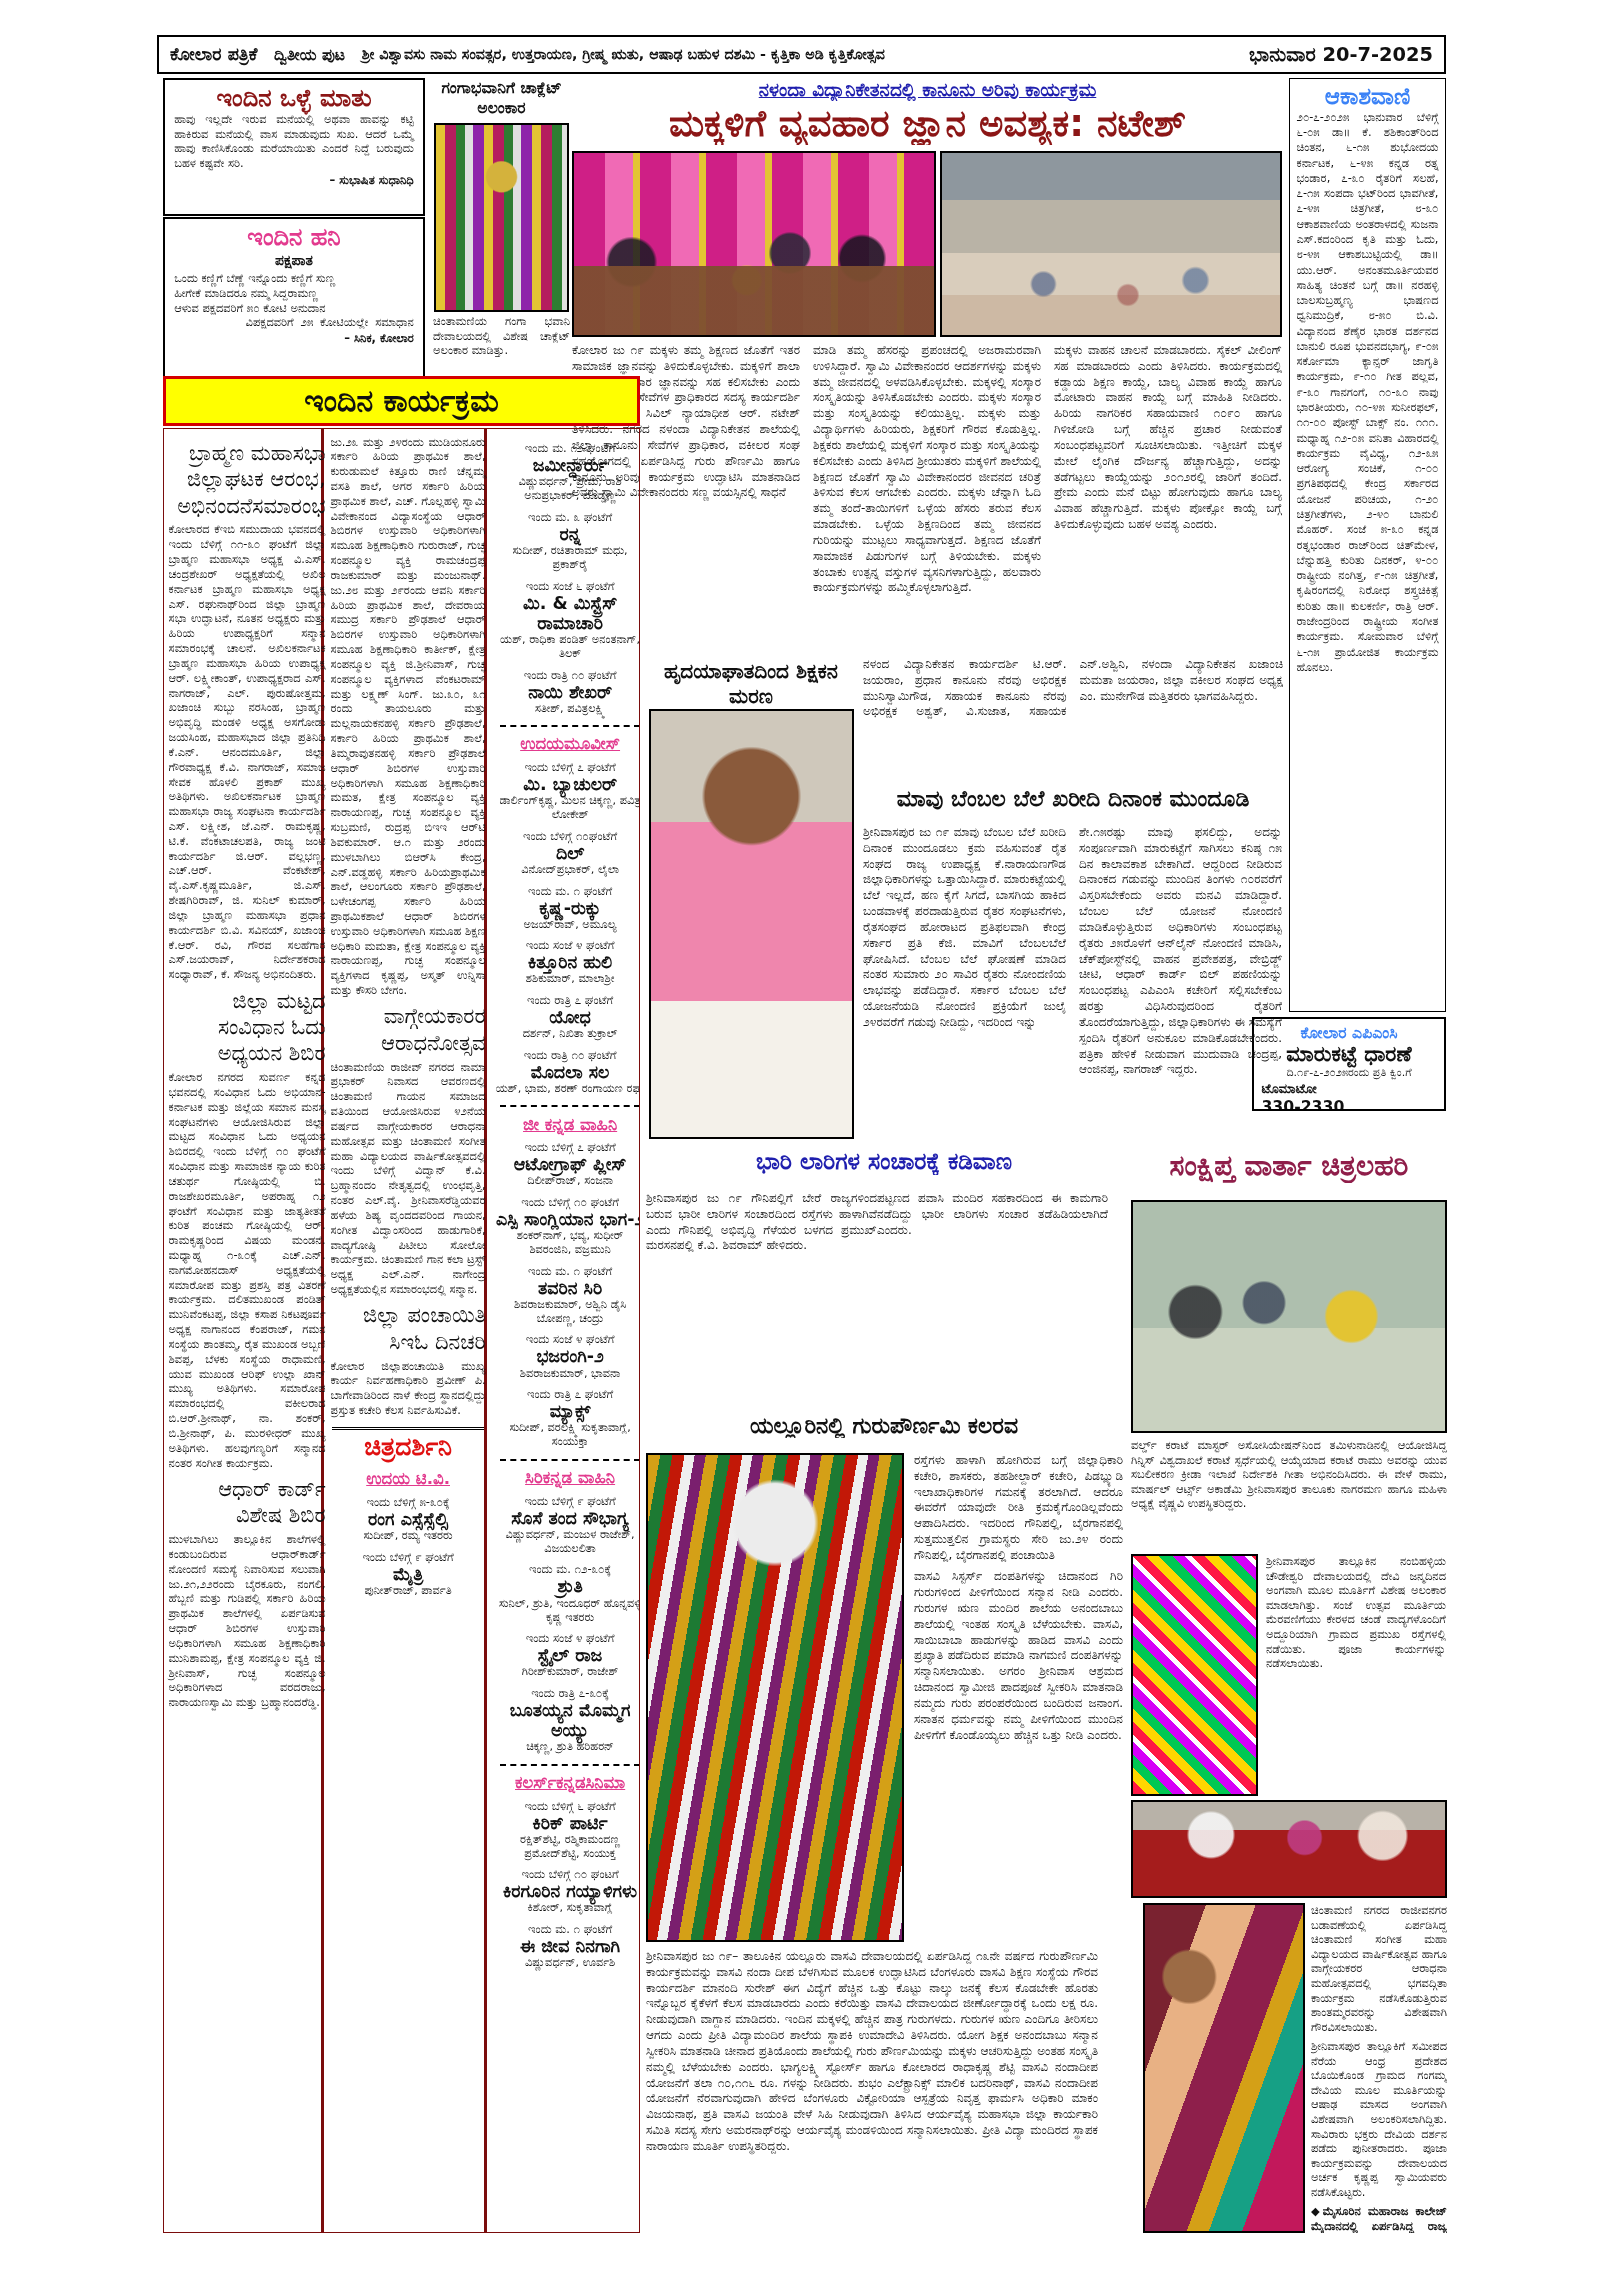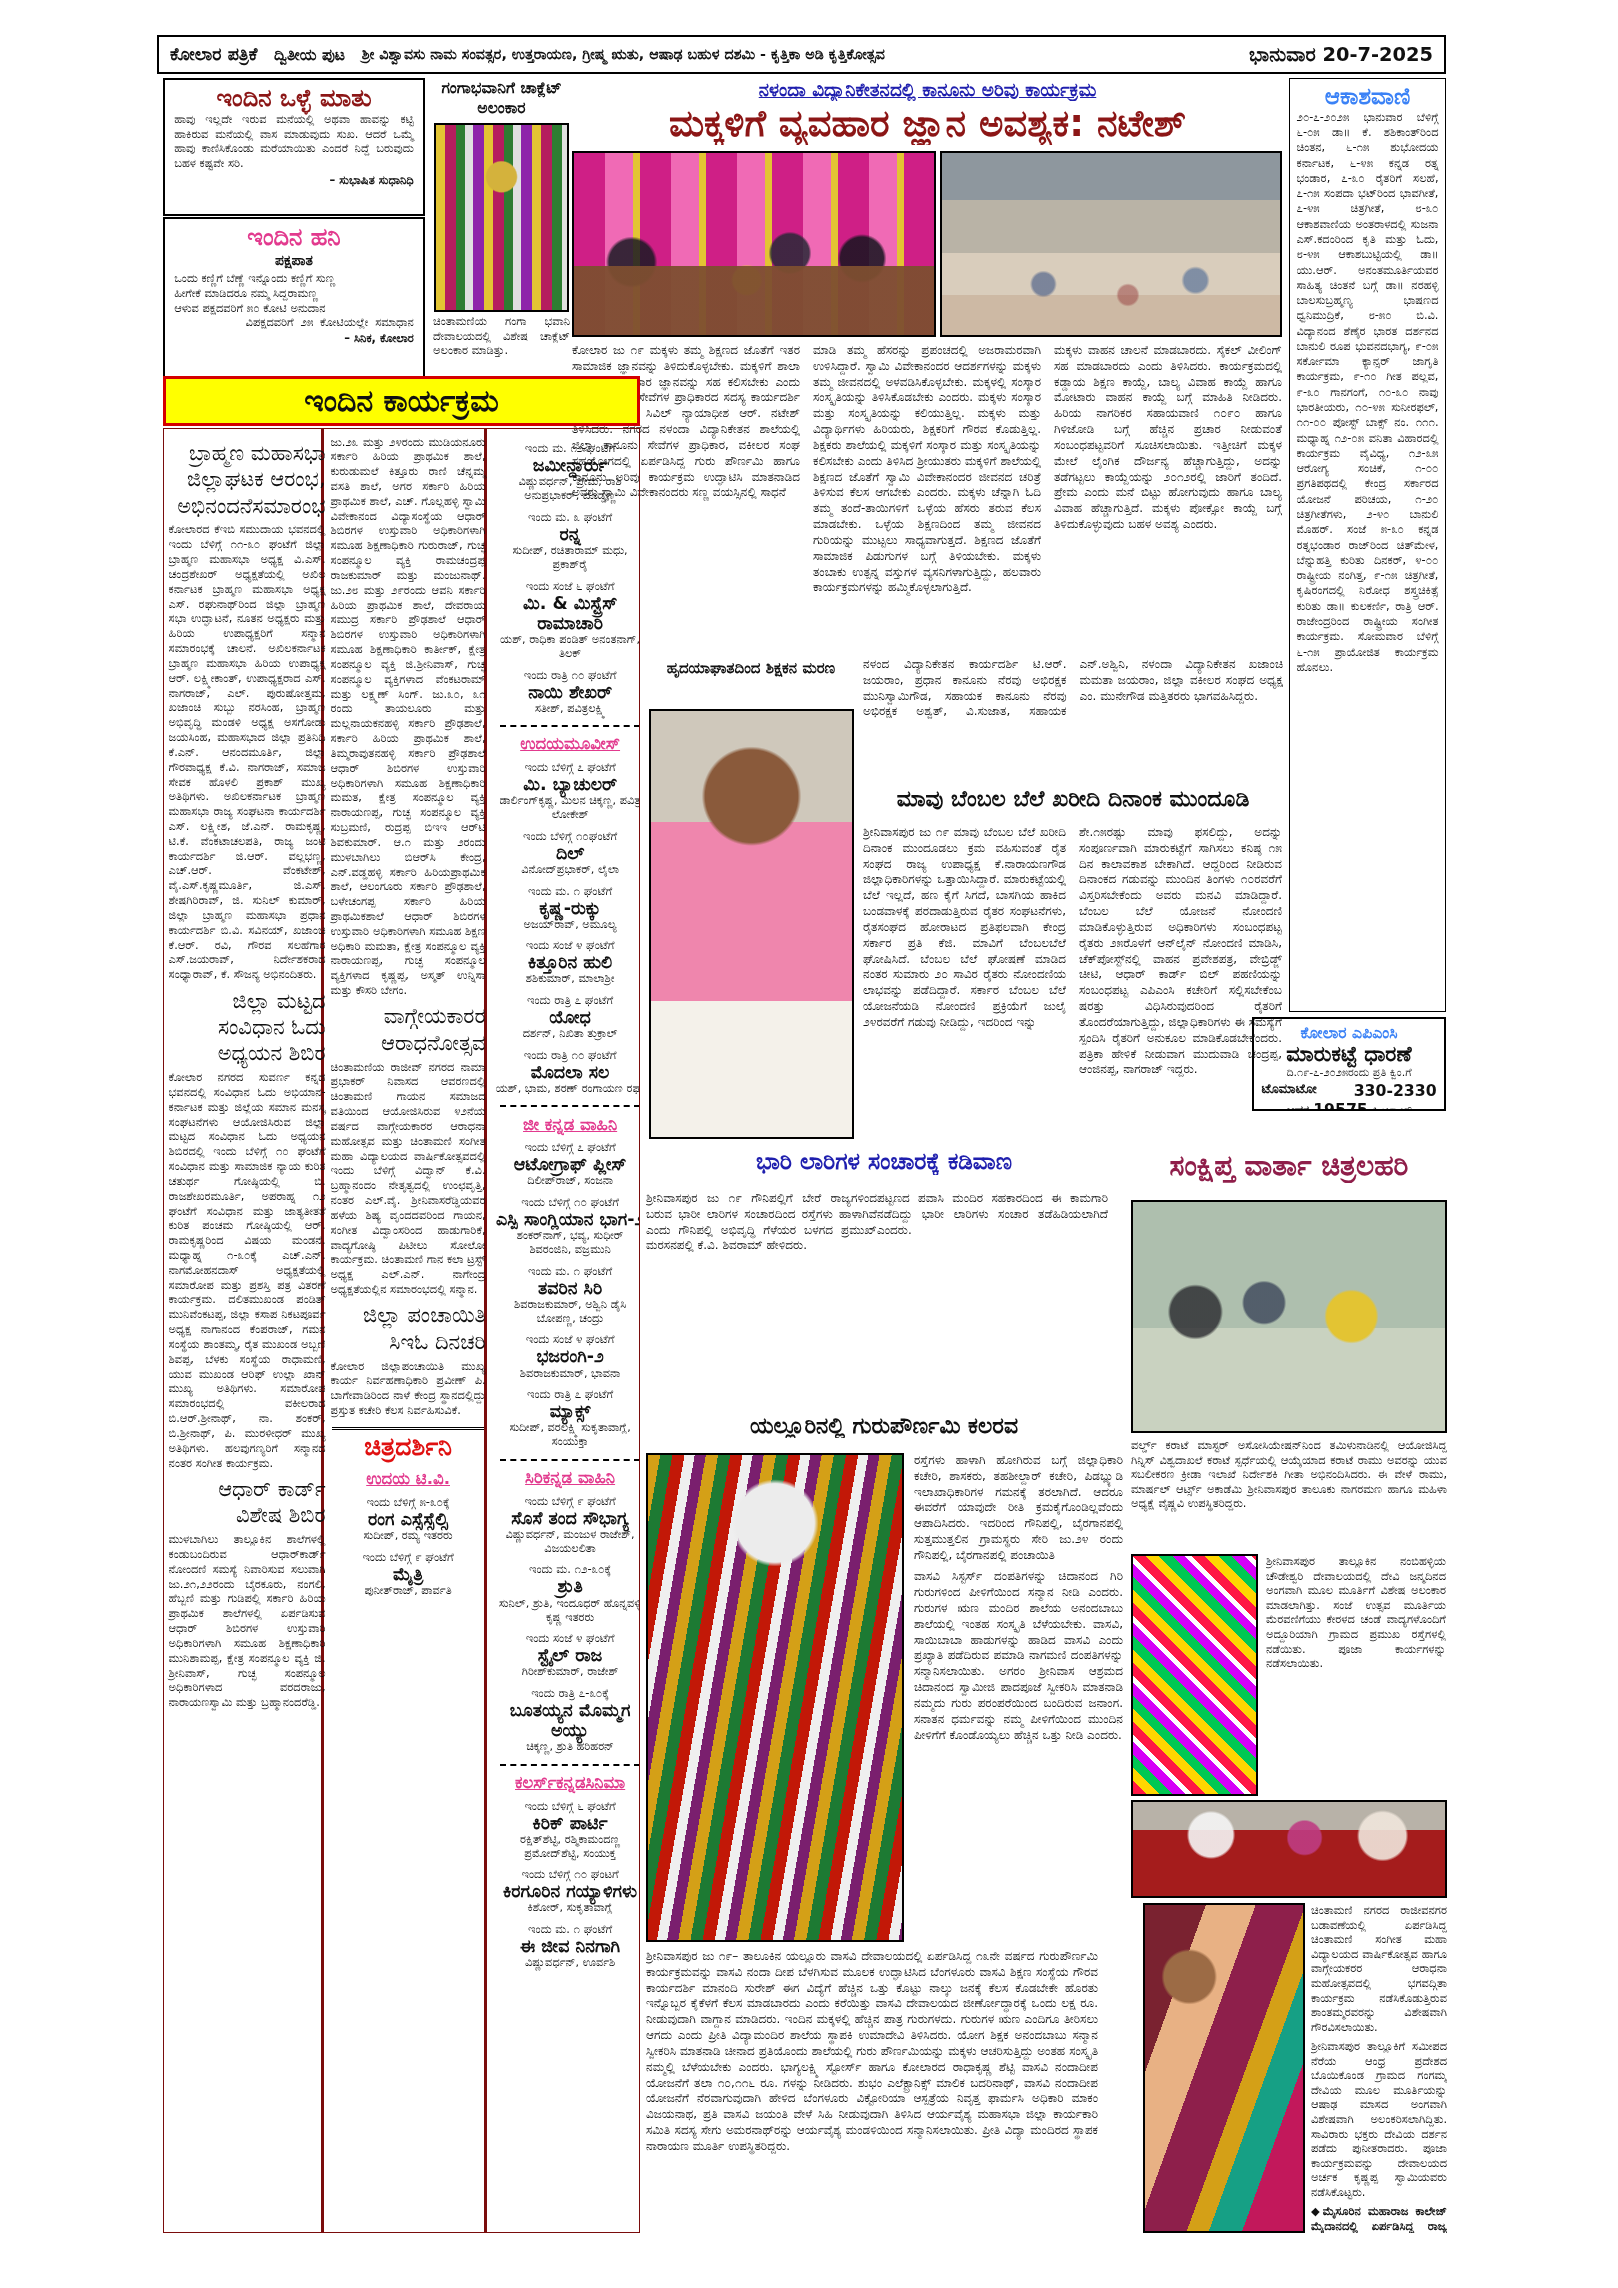--- a/index.html
+++ b/index.html
@@ -112,21 +112,21 @@
 
 <div class="abs bd2" style="left:1289px;top:78px;width:157px;height:934px;padding:3.7px 6.5px;">
   <div class="c b head-green" style="font-size:23px;">ಆಕಾಶವಾಣಿ</div>
   <div class="j" style="font-size:11.4px;line-height:1.34;">೨೦-೭-೨೦೨೫ ಭಾನುವಾರ ಬೆಳಿಗ್ಗೆ ೬-೦೫ ಡಾ॥ ಕೆ. ಶಶಿಕಾಂತ್‌ರಿಂದ ಚಿಂತನ, ೬-೧೫ ಶುಭೋದಯ ಕರ್ನಾಟಕ, ೬-೪೫ ಕನ್ನಡ ರತ್ನ ಭಂಡಾರ, ೭-೩೦ ರೈತರಿಗೆ ಸಲಹೆ, ೭-೧೫ ಸಂಪದಾ ಭಟ್‌ರಿಂದ ಭಾವಗೀತೆ, ೭-೪೫ ಚಿತ್ರಗೀತೆ, ೮-೩೦ ಆಕಾಶವಾಣಿಯ ಅಂತರಾಳದಲ್ಲಿ ಸುಜನಾ ಎಸ್.ಕದಂರಿಂದ ಕೃತಿ ಮತ್ತು ಓದು, ೮-೪೫ ಆಕಾಶಬುಟ್ಟಿಯಲ್ಲಿ ಡಾ॥ ಯು.ಆರ್. ಅನಂತಮೂರ್ತಿಯವರ ಸಾಹಿತ್ಯ ಚಿಂತನೆ ಬಗ್ಗೆ ಡಾ॥ ನರಹಳ್ಳಿ ಬಾಲಸುಬ್ರಹ್ಮಣ್ಯ ಭಾಷಣದ ಧ್ವನಿಮುದ್ರಿಕೆ, ೮-೫೦ ಬಿ.ವಿ. ವಿದ್ಯಾನಂದ ಶೆಣೈರ ಭಾರತ ದರ್ಶನದ ಬಾನುಲಿ ರೂಪ ಭುವನದಭಾಗ್ಯ, ೯-೦೫ ಸರ್ಕೋಮಾ ಕ್ಯಾನ್ಸರ್ ಜಾಗೃತಿ ಕಾರ್ಯಕ್ರಮ, ೯-೧೦ ಗೀತ ಪಲ್ಲವ, ೯-೩೦ ಗಾನಗಂಗೆ, ೧೦-೩೦ ನಾವು ಭಾರತೀಯರು, ೧೦-೪೫ ಸುನೀರಫಲ್, ೧೧-೦೦ ಪೋಸ್ಟ್ ಬಾಕ್ಸ್ ನಂ. ೧೧೧. ಮಧ್ಯಾಹ್ನ ೧೨-೦೫ ವನಿತಾ ವಿಹಾರದಲ್ಲಿ ಕಾರ್ಯಕ್ರಮ ವೈವಿಧ್ಯ, ೧೨-೩೫ ಆರೋಗ್ಯ ಸಂಚಿಕೆ, ೧-೦೦ ಪ್ರಗತಿಪಥದಲ್ಲಿ ಕೇಂದ್ರ ಸರ್ಕಾರದ ಯೋಜನೆ ಪರಿಚಯ, ೧-೨೦ ಚಿತ್ರಗೀತೆಗಳು, ೨-೪೦ ಬಾನುಲಿ ಮೊಹರ್. ಸಂಜೆ ೫-೩೦ ಕನ್ನಡ ರತ್ನಭಂಡಾರ ರಾಜ್‌ರಿಂದ ಚಿತ್‌ಮೇಳ, ಬೆನ್ನುಹತ್ತಿ ಕುರಿತು ದಿನಕರ್, ೪-೦೦ ರಾಷ್ಟ್ರೀಯ ನಂಗಿತ್ತ, ೯-೧೫ ಚಿತ್ರಗೀತೆ, ಕೃಷಿರಂಗದಲ್ಲಿ ನಿರೋಧ ಶಸ್ತ್ರಚಿಕಿತ್ಸೆ ಕುರಿತು ಡಾ॥ ಕುಲಕರ್ಣಿ, ರಾತ್ರಿ ಆರ್. ರಾಜೇಂದ್ರರಿಂದ ರಾಷ್ಟ್ರೀಯ ಸಂಗೀತ ಕಾರ್ಯಕ್ರಮ. ಸೋಮವಾರ ಬೆಳಿಗ್ಗೆ ೬-೧೫ ಪ್ರಾಯೋಜಿತ ಕಾರ್ಯಕ್ರಮ ಹೊನಲು.</div>
 </div>
 
 <div class="abs bd3" style="left:1252px;top:1017px;width:194px;height:94px;padding:3.7px 7.4px;">
   <div class="c b head-green" style="font-size:15.7px;">ಕೋಲಾರ ಎಪಿಎಂಸಿ</div>
   <div class="c b" style="font-size:21px;">ಮಾರುಕಟ್ಟೆ ಧಾರಣೆ</div>
   <div class="c" style="font-size:11px;">ದಿ.೧೯-೭-೨೦೨೫ರಂದು ಪ್ರತಿ ಕ್ವಿಂ.ಗೆ</div>
-  <div style="display:flex;justify-content:space-between;margin-top:2.8px;">
+  <div style="display:flex;justify-content:space-between;margin-top:2.8px;flex-direction:column;">
     <span class="b" style="font-size:13px;">ಟೊಮಾಟೋ</span>
     <span class="b" style="font-size:15.7px;">330-2330</span>
   </div>
   <div class="c" style="font-size:13px;">
     <span class="b">ಆವಕ</span>
     <span class="b" style="font-size:15.7px;">19575</span>
     <span>ಕ್ವಿಂಟಾಲ್</span>
   </div>
 </div>
 
@@ -232,21 +232,21 @@
     <div class="listing-cast">ರಕ್ಷಿತ್‌ಶೆಟ್ಟಿ, ರಶ್ಮಿಕಾಮಂದಣ್ಣ ಪ್ರಮೋದ್‌ಶೆಟ್ಟಿ, ಸಂಯುಕ್ತ</div>
     <div class="listing-time">ಇಂದು ಬೆಳಿಗ್ಗೆ ೧೦ ಘಂಟಗೆ</div>
     <div class="listing-title">ಕಿರಗೂರಿನ ಗಯ್ಯಾಳಿಗಳು</div>
     <div class="listing-cast">ಕಿಶೋರ್, ಸುಕೃತಾವಾಗ್ಲೆ</div>
     <div class="listing-time">ಇಂದು ಮ. ೧ ಘಂಟೆಗೆ</div>
     <div class="listing-title">ಈ ಜೀವ ನಿನಗಾಗಿ</div>
     <div class="listing-cast">ವಿಷ್ಣುವರ್ಧನ್, ಊರ್ವಶಿ</div>
   </div>
 </div>
 
-<div class="abs c b" style="left:646px;top:659px;width:210px;font-size:15px;line-height:1.25;">ಹೃದಯಾಘಾತದಿಂದ ಶಿಕ್ಷಕನ ಮರಣ</div>
+<div class="abs c b" style="left:646px;top:659px;width:210px;font-size:20px;line-height:1.25;">ಹೃದಯಾಘಾತದಿಂದ ಶಿಕ್ಷಕನ ಮರಣ</div>
 <div class="abs photo ph-portrait" style="left:649px;top:709px;width:205px;height:430px;"></div>
 <div class="abs j cap" style="left:646px;top:1144px;width:210px;height:0px;"></div>
 <div class="abs j cap" style="left:646px;top:1144px;width:210px;height:0px;"></div>
 
 <div class="abs c b" style="left:863px;top:786px;width:420px;font-size:22px;">ಮಾವು ಬೆಂಬಲ ಬೆಲೆ ಖರೀದಿ ದಿನಾಂಕ ಮುಂದೂಡಿ</div>
 <div class="abs" style="left:863px;top:825px;width:420px;height:319px;display:flex;gap:13px;">
   <div class="j body-txt" style="width:203px;overflow:hidden;">ಶ್ರೀನಿವಾಸಪುರ ಜು ೧೯  ಮಾವು ಬೆಂಬಲ ಬೆಲೆ ಖರೀದಿ ದಿನಾಂಕ ಮುಂದೂಡಲು ಕ್ರಮ ವಹಿಸುವಂತೆ ರೈತ ಸಂಘದ ರಾಜ್ಯ ಉಪಾಧ್ಯಕ್ಷ ಕೆ.ನಾರಾಯಣಗೌಡ ಜಿಲ್ಲಾಧಿಕಾರಿಗಳನ್ನು ಒತ್ತಾಯಿಸಿದ್ದಾರೆ. ಮಾರುಕಟ್ಟೆಯಲ್ಲಿ ಬೆಲೆ ಇಲ್ಲದೆ, ಹಣ ಕೈಗೆ ಸಿಗದೆ, ಬಾಸಗಿಯ ಹಾಕಿದ ಬಂಡವಾಳಕ್ಕೆ ಪರದಾಡುತ್ತಿರುವ ರೈತರ ಸಂಘಟನೆಗಳು, ರೈತಸಂಘದ ಹೋರಾಟದ ಪ್ರತಿಫಲವಾಗಿ ಕೇಂದ್ರ ಸರ್ಕಾರ ಪ್ರತಿ ಕೆಜಿ. ಮಾವಿಗೆ ಬೆಂಬಲಬೆಲೆ ಘೋಷಿಸಿದೆ. ಬೆಂಬಲ ಬೆಲೆ ಘೋಷಣೆ ಮಾಡಿದ ನಂತರ ಸುಮಾರು ೨೦ ಸಾವಿರ ರೈತರು ನೋಂದಣಿಯ ಲಾಭವನ್ನು ಪಡೆದಿದ್ದಾರೆ. ಸರ್ಕಾರ ಬೆಂಬಲ ಬೆಲೆ ಯೋಜನೆಯಡಿ ನೋಂದಣಿ ಪ್ರಕ್ರಿಯೆಗೆ ಜುಲೈ ೨೪ರವರೆಗೆ ಗಡುವು ನೀಡಿದ್ದು, ಇದರಿಂದ ಇನ್ನು</div>
   <div class="j body-txt" style="width:203px;overflow:hidden;">ಶೇ.೧೫ರಷ್ಟು ಮಾವು ಫಸಲಿದ್ದು, ಅದನ್ನು ಸಂಪೂರ್ಣವಾಗಿ ಮಾರುಕಟ್ಟೆಗೆ ಸಾಗಿಸಲು ಕನಿಷ್ಠ ೧೫ ದಿನ ಕಾಲಾವಕಾಶ ಬೇಕಾಗಿದೆ. ಆದ್ದರಿಂದ ನೀಡಿರುವ ದಿನಾಂಕದ ಗಡುವನ್ನು ಮುಂದಿನ ತಿಂಗಳು ೧೦ರವರೆಗೆ ವಿಸ್ತರಿಸಬೇಕೆಂದು ಅವರು ಮನವಿ ಮಾಡಿದ್ದಾರೆ. ಬೆಂಬಲ ಬೆಲೆ ಯೋಜನೆ ನೋಂದಣಿ ಮಾಡಿಕೊಳ್ಳುತ್ತಿರುವ ಅಧಿಕಾರಿಗಳು ಸಂಬಂಧಪಟ್ಟ ರೈತರು ೨೫ರೊಳಗೆ ಆನ್‌ಲೈನ್ ನೋಂದಣಿ ಮಾಡಿಸಿ, ಚೆಕ್‌ಪೋಸ್ಟ್‌ನಲ್ಲಿ ವಾಹನ ಪ್ರವೇಶಪತ್ರ, ವೇಬ್ರಿಡ್ಜ್ ಚೀಟಿ, ಆಧಾರ್ ಕಾರ್ಡ್ ಬಿಲ್ ಪಹಣಿಯನ್ನು ಸಂಬಂಧಪಟ್ಟ ಎಪಿಎಂಸಿ ಕಚೇರಿಗೆ ಸಲ್ಲಿಸಬೇಕೆಂಬ ಷರತ್ತು ವಿಧಿಸಿರುವುದರಿಂದ ರೈತರಿಗೆ ತೊಂದರೆಯಾಗುತ್ತಿದ್ದು, ಜಿಲ್ಲಾಧಿಕಾರಿಗಳು ಈ ಸಮಸ್ಯೆಗೆ ಸ್ಪಂದಿಸಿ ರೈತರಿಗೆ ಅನುಕೂಲ ಮಾಡಿಕೊಡಬೇಕೆಂದರು. ಪತ್ರಿಕಾ ಹೇಳಿಕೆ ನೀಡುವಾಗ ಮುದುವಾಡಿ ಚಂದ್ರಪ್ಪ, ಆಂಜಿನಪ್ಪ, ನಾಗರಾಜ್ ಇದ್ದರು.</div>
 </div>
 

